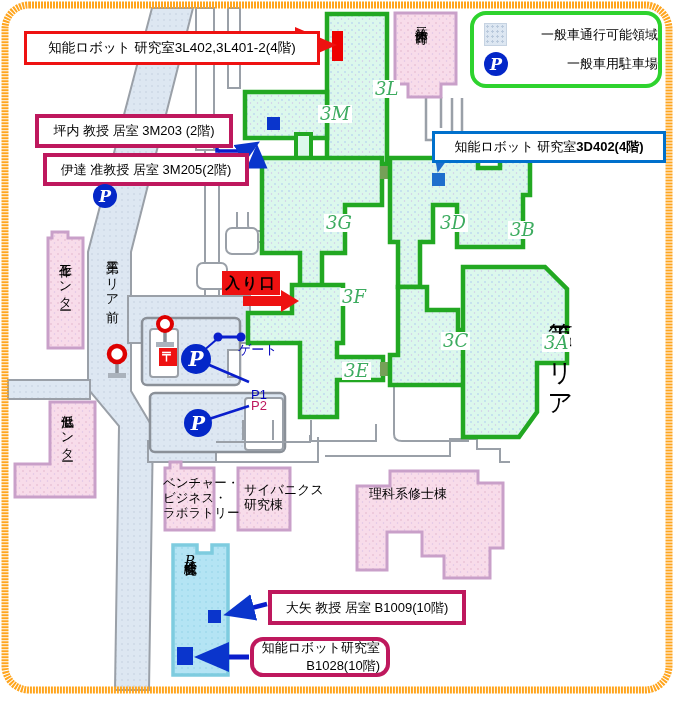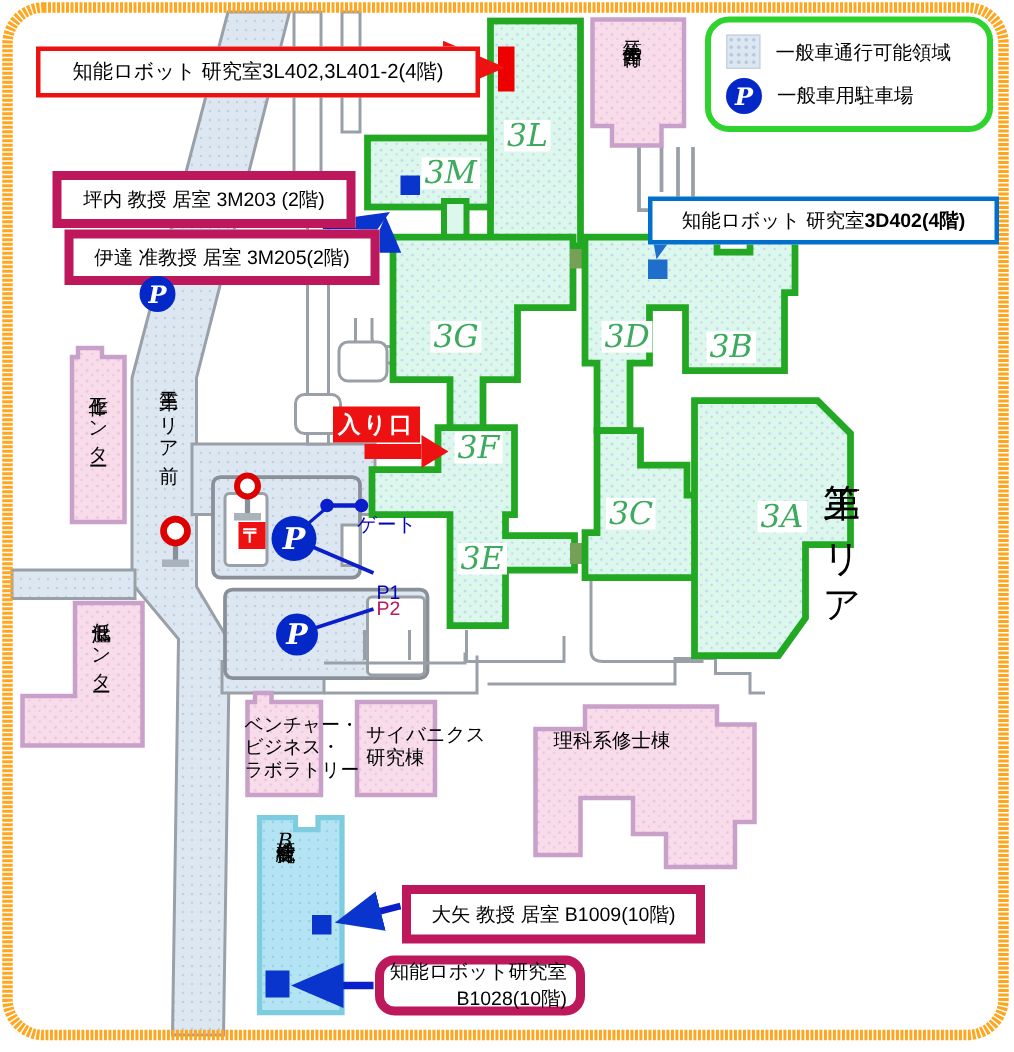--- a/index.html
+++ b/index.html
@@ -2,40 +2,40 @@
 <html><head>
 <meta charset="utf-8">
 <style>
   html,body{margin:0;padding:0;background:#fff;}
   #stage{position:relative;width:676px;height:701px;background:#fff;overflow:hidden;
          font-family:"Liberation Sans",sans-serif;}
   #mapsvg{position:absolute;left:0;top:0;}
   .lbl{position:absolute;white-space:nowrap;color:#000;font-size:13px;line-height:1.15;}
   .vert{writing-mode:vertical-rl;text-orientation:upright;letter-spacing:1px;}
   .bldg-lbl{position:absolute;font-family:"DejaVu Serif",serif;font-style:italic;
-            font-size:21px;line-height:1;color:#3cab5f;background:#fff;padding:0 2px;}
+            font-size:18px;line-height:1;color:#3cab5f;background:#fff;padding:0 2px;margin-left:37px;}
   .box{position:absolute;background:#fff;display:flex;align-items:center;justify-content:center;
        font-size:13px;white-space:nowrap;}
-  .box.blue{border:6px solid #be185d;}
+  .box.blue{border:4px solid #be185d;}
   .box.blue2{border:3px solid #0070cc;margin-top:23px;}
   .box.red{border:3px solid #ee1111;}
   .p-circle{position:absolute;background:#0427c8;border-radius:50%;color:#fff;
             font-family:"DejaVu Serif",serif;font-style:italic;font-weight:bold;
             display:flex;align-items:center;justify-content:center;}
-  .entrance{position:absolute;background:#ee1111;color:#ffffff;font-weight:bold;font-size:15px;
+  .entrance{position:absolute;background:#ee1111;color:#000000;font-weight:bold;font-size:15px;
             letter-spacing:2px;display:flex;align-items:center;justify-content:center;}
   .postal{position:absolute;background:#ee1111;color:#fff;font-size:13px;font-weight:bold;
           display:flex;align-items:center;justify-content:center;}
   .swatch{width:21px;height:21px;background-color:#dde7f2;
           background-image:radial-gradient(#b9c9dc 1px,transparent 1.2px);background-size:5px 5px;
           border:1px solid #c6d3e2;}
   .legend{position:absolute;left:470px;top:11px;width:192px;height:77px;border:4px solid #2ed32e;
           border-radius:16px;background:#fff;display:flex;flex-direction:column;justify-content:center;
           gap:6px;padding-left:10px;box-sizing:border-box;}
-  .legend-row{display:flex;align-items:center;gap:10px;font-size:13px;}
+  .legend-row{display:flex;align-items:center;gap:10px;font-size:13px;justify-content:space-between;}
   .sogo-wrap{position:absolute;left:181px;top:552px;display:flex;flex-direction:column;
              align-items:center;font-size:13px;}
   .sogo-b{font-family:"DejaVu Serif",serif;font-style:italic;font-size:14px;margin-top:1px;}
 </style>
 </head>
 <body>
 
 <div id="stage">
 
 <svg id="mapsvg" width="676" height="701" viewBox="0 0 676 701">

